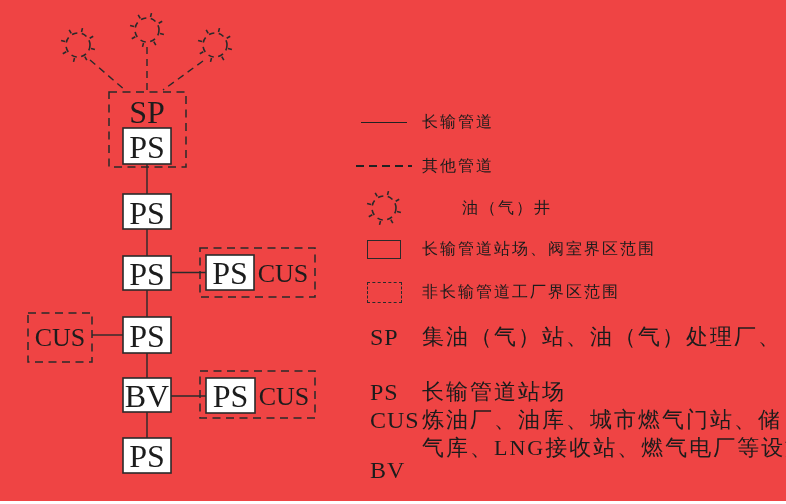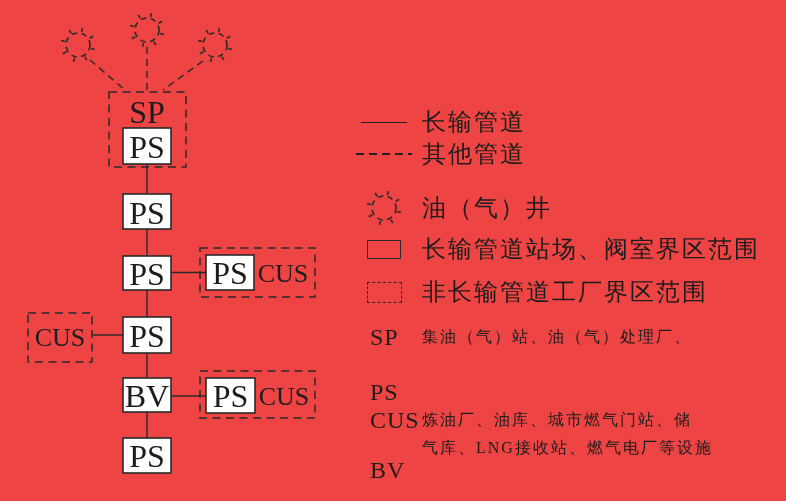--- a/index.html
+++ b/index.html
@@ -24,38 +24,38 @@
   .nlabel {
     font-family:"Liberation Serif", serif;
     font-size:32px; fill:#1c1c1c;
     text-anchor:middle; dominant-baseline:central;
   }
   .nlabel.cus { font-size:26px; }
 
   
   .legend { position:absolute; left:0; top:0; width:786px; height:504px; }
   .lg-row { position:absolute; left:353px; height:28px; display:flex; align-items:center; }
-  .lg-row.tall { height:40px; }
+  .lg-row.tall { height:40px;gap:40px; }
   .lg-sym { width:62px; display:flex; justify-content:center; align-items:center; }
   .lg-label {
-    margin-left:7px; font-size:24px; letter-spacing:2px;
+    margin-left:7px; font-size:16px; letter-spacing:2px;
     white-space:nowrap; color:#1c1c1c;
   }
   .sym-solid-line  { width:46px; height:0; border-top:1.7px solid #222222; }
   .sym-dashed-line { width:56px; height:1.7px;
     background:repeating-linear-gradient(90deg,#222222 0 8px,transparent 8px 13px); }
   .sym-solid-rect  { width:34px; height:19px; border:1.6px solid #2a2a2a; }
   .sym-dashed-rect { width:35px; height:21px; border:1.5px dashed #2a2a2a; }
 
   .lg-abbr { position:absolute; left:370px; display:flex; }
   .abbr-term {
     width:52px; font-family:"Liberation Serif", serif;
     font-size:24px; line-height:28px; letter-spacing:1px; color:#1c1c1c;
   }
-  .abbr-def { font-size:16px; line-height:28px; letter-spacing:2px; white-space:nowrap; color:#1c1c1c; }
+  .abbr-def { font-size:22px; line-height:28px; letter-spacing:2px; white-space:nowrap; color:#1c1c1c; }
 </style>
 </head>
 <body>
 
 <div class="canvas">
 
   <svg class="diagram" width="340" height="504" viewBox="0 0 340 504">
     <defs>
       <g id="well">
         <circle class="wellc" r="12"></circle>
@@ -122,21 +122,21 @@
 
   <div class="legend">
 
     <div class="lg-row" style="top:108px;">
       <div class="lg-sym">
         <div class="sym-solid-line"></div>
       </div>
       <div class="lg-label">长输管道</div>
     </div>
 
-    <div class="lg-row" style="top:140px;justify-content:center;">
+    <div class="lg-row" style="top:152px;justify-content:center;">
       <div class="lg-sym">
         <div class="sym-dashed-line"></div>
       </div>
       <div class="lg-label">其他管道</div>
     </div>
 
     <div class="lg-row tall" style="top:188px;">
       <div class="lg-sym">
         <svg width="40" height="40" viewBox="-20 -20 40 40">
           <use href="#well"></use>
@@ -161,20 +161,23 @@
 
     <div class="lg-abbr" style="top:323px;">
       <span class="abbr-term">SP</span>
       <div class="abbr-def">
         <div>集油（气）站、油（气）处理厂、</div>
       </div>
     </div>
 
     <div class="lg-abbr" style="top:378px;">
       <span class="abbr-term">PS</span>
+      <div class="abbr-def">
+        <div>长输管道站场</div>
+      </div>
     </div>
 
     <div class="lg-abbr" style="top:406px;">
       <span class="abbr-term">CUS</span>
       <div class="abbr-def">
         <div>炼油厂、油库、城市燃气门站、储</div>
         <div>气库、LNG接收站、燃气电厂等设施</div>
       </div>
     </div>
 

